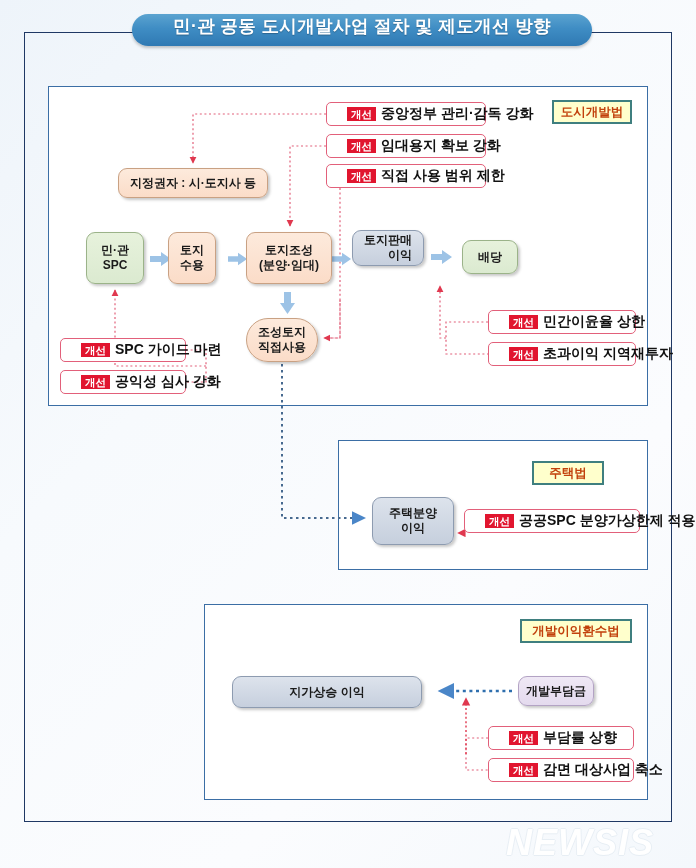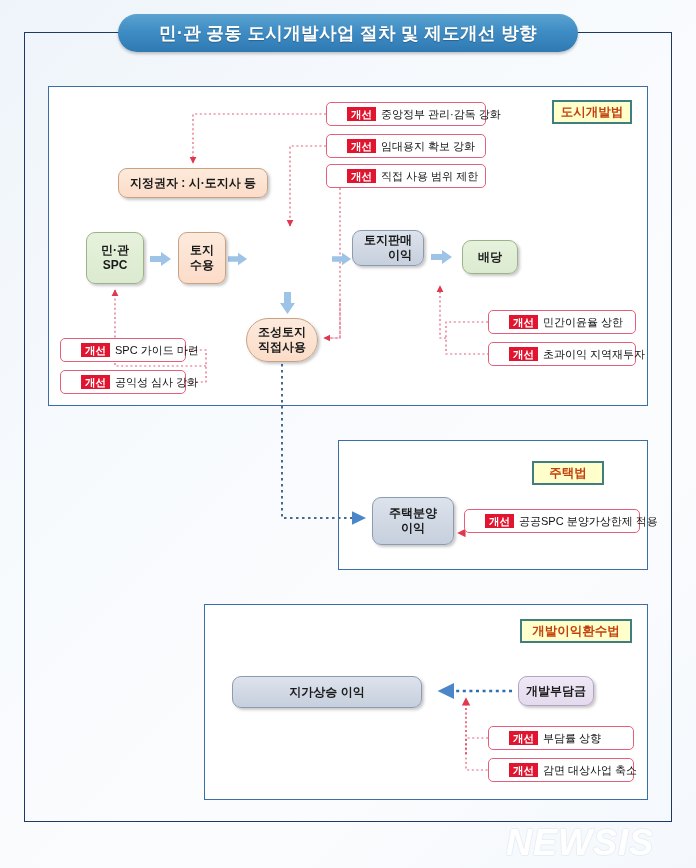--- a/index.html
+++ b/index.html
@@ -26,29 +26,28 @@
     top: 32px;
     width: 648px;
     height: 790px;
     border: 1px solid #1f3864;
     background: transparent;
   }
 
   
   .title-pill {
     position: absolute;
-    left: 118px;
+    left: 132px;
     top: 14px;
     width: 460px;
-    height: 38px;
+    height: 32px;
     border-radius: 21px;
     background: linear-gradient(180deg, #5ba3d0 0%, #3f8dc4 45%, #2f79b3 100%);
     box-shadow: 0 2px 3px rgba(0,0,0,0.22);
     display: flex;
-    align-items: center;
     justify-content: center;
     z-index: 30;
   }
   .title-pill span {
     color: #ffffff;
     font-size: 17.5px;
     font-weight: bold;
     letter-spacing: 0.4px;
     text-shadow: 0 1px 1px rgba(0,0,0,0.25);
     white-space: nowrap;
@@ -97,21 +96,21 @@
     box-shadow: 2px 2px 3px rgba(0,0,0,0.22);
     z-index: 14;
     padding: 2px;
   }
   .pbox.peach  { background: linear-gradient(180deg,#fdeadc 0%, #fbdcc8 100%); border: 1px solid #c8a municipality; border: 1px solid #c9a183; }
   .pbox.green  { background: linear-gradient(180deg,#e7f2dc 0%, #dbead0 100%); border: 1px solid #9bb389; }
   .pbox.bluegray { background: linear-gradient(180deg,#dde3ec 0%, #c6cfdd 100%); border: 1px solid #8d9bb0; }
   .pbox.purple { background: linear-gradient(180deg,#efe8f5 0%, #e4daee 100%); border: 1px solid #b3a3c4; }
 
   #box-spc        { left: 86px;  top: 232px; width: 58px;  height: 52px; }
-  #box-expropriate{ left: 178px; top: 232px; width: 48px;  height: 52px; }
+  #box-expropriate{ left: 168px; top: 232px; width: 48px;  height: 52px; }
   #box-develop    { left: 246px; top: 232px; width: 86px;  height: 52px; }
   #box-landsale   { left: 352px; top: 230px; width: 72px;  height: 36px; text-align: right; }
   #box-dividend   { left: 462px; top: 240px; width: 56px;  height: 34px; }
   #box-designator { left: 118px; top: 168px; width: 150px; height: 30px; }
   #box-directuse  { left: 246px; top: 318px; width: 72px;  height: 44px; border-radius: 22px; }
   #box-housingsale{ left: 372px; top: 497px; width: 82px;  height: 48px; }
   #box-landgain   { left: 232px; top: 676px; width: 190px; height: 32px; }
   #box-charge     { left: 518px; top: 676px; width: 76px;  height: 30px; }
 
   
@@ -130,22 +129,22 @@
     background: #e1152f;
     color: #ffffff;
     font-size: 10.5px;
     font-weight: bold;
     padding: 2px 4px;
     line-height: 1;
     margin-right: 5px;
     flex: 0 0 auto;
   }
   .imp .txt {
-    font-size: 11px;
-    font-weight: normal;
+    font-size: 14px;
+    font-weight: bold;
     color: #111111;
     white-space: nowrap;
     padding-right: 5px;
   }
 
   #imp-central  { left: 326px; top: 102px; width: 160px; }
   #imp-rental   { left: 326px; top: 134px; width: 160px; }
   #imp-directlim{ left: 326px; top: 164px; width: 160px; }
   #imp-spcguide { left: 60px;  top: 338px; width: 126px; }
   #imp-publicrev{ left: 60px;  top: 370px; width: 126px; }
@@ -274,20 +273,26 @@
       <div>수용</div>
     </div>
   </div>
 
   <div class="chev" style="left:228px; top:252px;">
     <svg width="20" height="14" viewBox="0 0 22 14">
         <path d="M0,4 L11,4 L11,0 L21,7 L11,14 L11,10 L0,10 z" fill="#9dc3e6"></path>
       </svg>
   </div>
 
+  <div class="pbox peach" id="box-develop">
+    <div>
+      <div>토지조성</div>
+      <div>(분양·임대)</div>
+    </div>
+  </div>
 
   <div class="chev" style="left:332px; top:252px;">
     <svg width="20" height="14" viewBox="0 0 22 14">
         <path d="M0,4 L11,4 L11,0 L21,7 L11,14 L11,10 L0,10 z" fill="#9dc3e6"></path>
       </svg>
   </div>
 
   <div class="pbox bluegray" id="box-landsale">
     <div>
       <div>토지판매</div>

